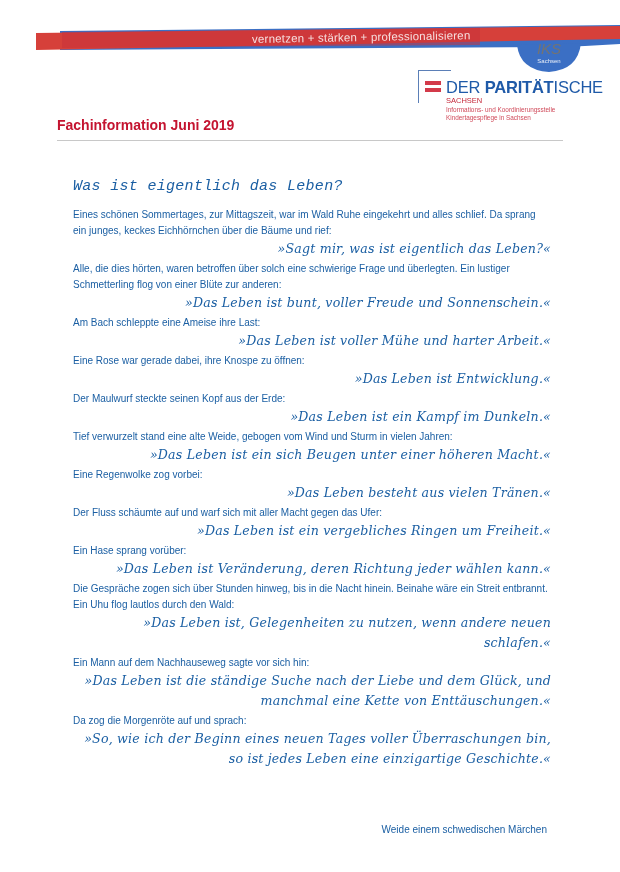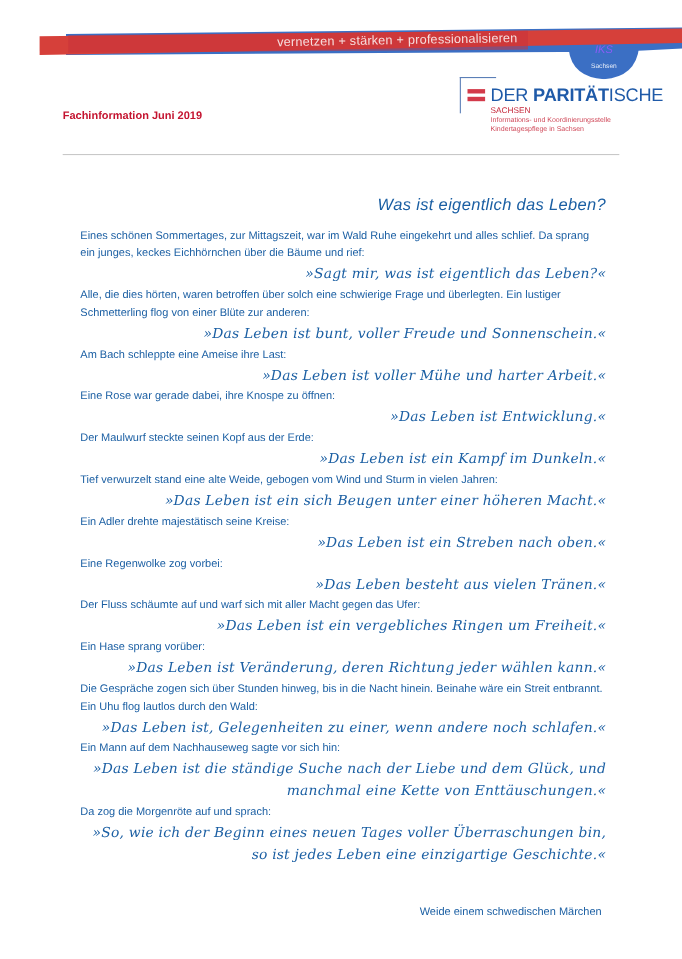--- a/index.html
+++ b/index.html
@@ -2,38 +2,38 @@
 <html><head>
   <meta charset="utf-8">
   <style>
     html, body { margin: 0; padding: 0; background: #ffffff; }
     body { width: 620px; height: 872px; position: relative; overflow: hidden; font-family: "Liberation Sans", sans-serif; }
 
     
     .banner { position: absolute; left: 0; top: 0; width: 564px; height: 70px; }
     .banner svg { position: absolute; left: 0; top: 0; }
     .banner-slogan { position: absolute; left: 252px; top: 33px; font-size: 11.5px; color: #f6dede; letter-spacing: 0.2px; transform: rotate(-1deg); transform-origin: left center; white-space: nowrap; }
-    .iks-title { position: absolute; left: 521px; top: 40px; width: 56px; text-align: center; font-size: 10px; font-style: italic; color: #8b5cf6; font-weight: normal; }
+    .iks-title { position: absolute; left: 521px; top: 40px; width: 56px; text-align: center; font-size: 15px; font-style: italic; color: #737373; font-weight: normal; }
     .iks-sub { position: absolute; left: 521px; top: 58px; width: 56px; text-align: center; font-size: 6px; color: #e8eef8; }
 
     
     .logo-frame { position: absolute; left: 418px; top: 70px; width: 32px; height: 32px; border-left: 1.5px solid #5b7fb7; border-top: 1.5px solid #5b7fb7; }
     .logo-bar { position: absolute; left: 425px; width: 16px; height: 4px; background: #d33a4a; }
     .logo-main { position: absolute; left: 446px; top: 78px; font-size: 16.5px; color: #1f5aa8; white-space: nowrap; letter-spacing: -0.2px; text-align: center; }
     .logo-main b { font-weight: bold; }
     .logo-sub { position: absolute; left: 446px; top: 96px; font-size: 7.5px; color: #c5283a; }
     .logo-desc { position: absolute; left: 446px; top: 106px; font-size: 6.4px; line-height: 7.8px; color: #d04a5a; white-space: nowrap; }
 
     
-    .doc-title { position: absolute; left: 57px; top: 100px; font-size: 10px; font-weight: bold; color: #c41430; }
+    .doc-title { position: absolute; left: 57px; top: 117px; font-size: 14px; font-weight: bold; color: #c41430; }
     .rule { position: absolute; left: 57px; top: 140px; width: 506px; height: 1px; background: #c8c8c8; }
 
     
     .story { position: absolute; left: 73px; top: 178px; width: 478px; color: #1b5fa3; }
-    .story-title { text-align: right; font-family: Liberation Sans, sans-serif; font-style: italic; font-size: 15px; color: #1b5fa3; margin: 0 0 12px 0; letter-spacing: 0.3px; }
+    .story-title { text-align: left; font-family: Liberation Mono, monospace; font-style: italic; font-size: 15px; color: #1b5fa3; margin: 0 0 12px 0; letter-spacing: 0.3px; }
     .narr { font-size: 10px; line-height: 16px; color: #1b5fa3; margin: 0; }
     .quote { font-family: "DejaVu Serif", serif; font-style: italic; font-size: 12.6px; line-height: 20px; color: #1b5fa3; text-align: right; margin: 0 0 2px 0; white-space: pre-line; letter-spacing: 0.2px; }
     .source { position: absolute; right: 73px; top: 824px; font-size: 10px; color: #1b5fa3; }
   </style>
 </head>
 <body>
 
 <div class="banner">
   <svg width="620" height="72">
     <polygon points="60,31 620,25 620,44 585,46 560,47 60,50" fill="#3b6fc4"></polygon>
@@ -82,38 +82,34 @@
       </div>
       <div>
         <p class="narr">Der Maulwurf steckte seinen Kopf aus der Erde:</p>
         <p class="quote">»Das Leben ist ein Kampf im Dunkeln.«</p>
       </div>
       <div>
         <p class="narr">Tief verwurzelt stand eine alte Weide, gebogen vom Wind und Sturm in vielen Jahren:</p>
         <p class="quote">»Das Leben ist ein sich Beugen unter einer höheren Macht.«</p>
       </div>
       <div>
-        <p class="narr">Ein Adler drehte majestätisch seine Kreise:</p>
-        <p class="quote">»Das Leben ist ein Streben nach oben.«</p>
-      </div>
-      <div>
         <p class="narr">Eine Regenwolke zog vorbei:</p>
         <p class="quote">»Das Leben besteht aus vielen Tränen.«</p>
       </div>
       <div>
         <p class="narr">Der Fluss schäumte auf und warf sich mit aller Macht gegen das Ufer:</p>
         <p class="quote">»Das Leben ist ein vergebliches Ringen um Freiheit.«</p>
       </div>
       <div>
         <p class="narr">Ein Hase sprang vorüber:</p>
         <p class="quote">»Das Leben ist Veränderung, deren Richtung jeder wählen kann.«</p>
       </div>
       <div>
         <p class="narr">Die Gespräche zogen sich über Stunden hinweg, bis in die Nacht hinein. Beinahe wäre ein Streit entbrannt. Ein Uhu flog lautlos durch den Wald:</p>
-        <p class="quote">»Das Leben ist, Gelegenheiten zu einer, wenn andere noch schlafen.«</p>
+        <p class="quote">»Das Leben ist, Gelegenheiten zu nutzen, wenn andere neuen schlafen.«</p>
       </div>
       <div>
         <p class="narr">Ein Mann auf dem Nachhauseweg sagte vor sich hin:</p>
         <p class="quote">»Das Leben ist die ständige Suche nach der Liebe und dem Glück, und
 manchmal eine Kette von Enttäuschungen.«</p>
       </div>
       <div>
         <p class="narr">Da zog die Morgenröte auf und sprach:</p>
         <p class="quote">»So, wie ich der Beginn eines neuen Tages voller Überraschungen bin,
 so ist jedes Leben eine einzigartige Geschichte.«</p>

